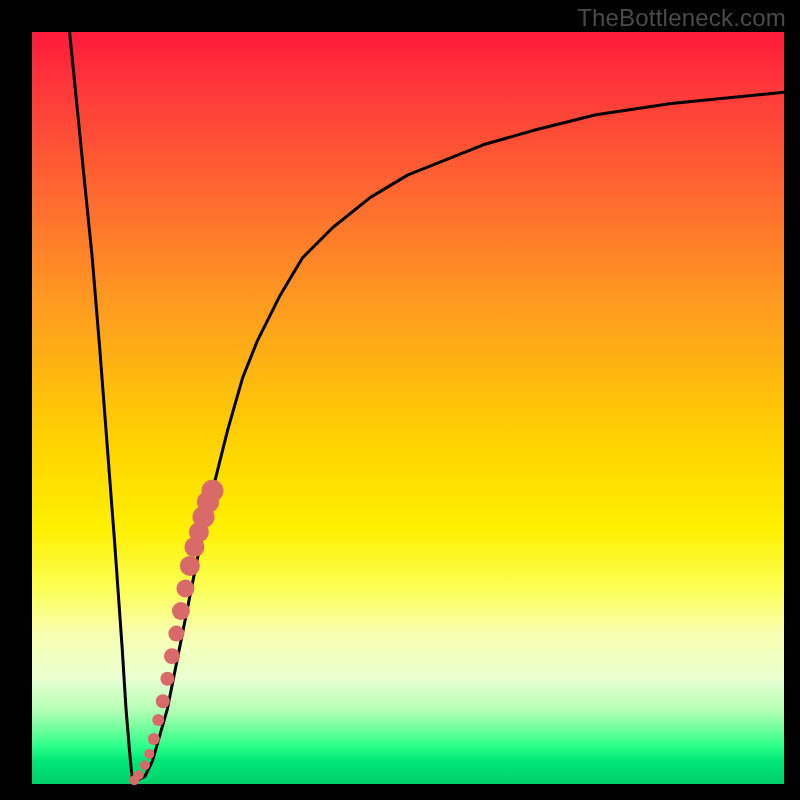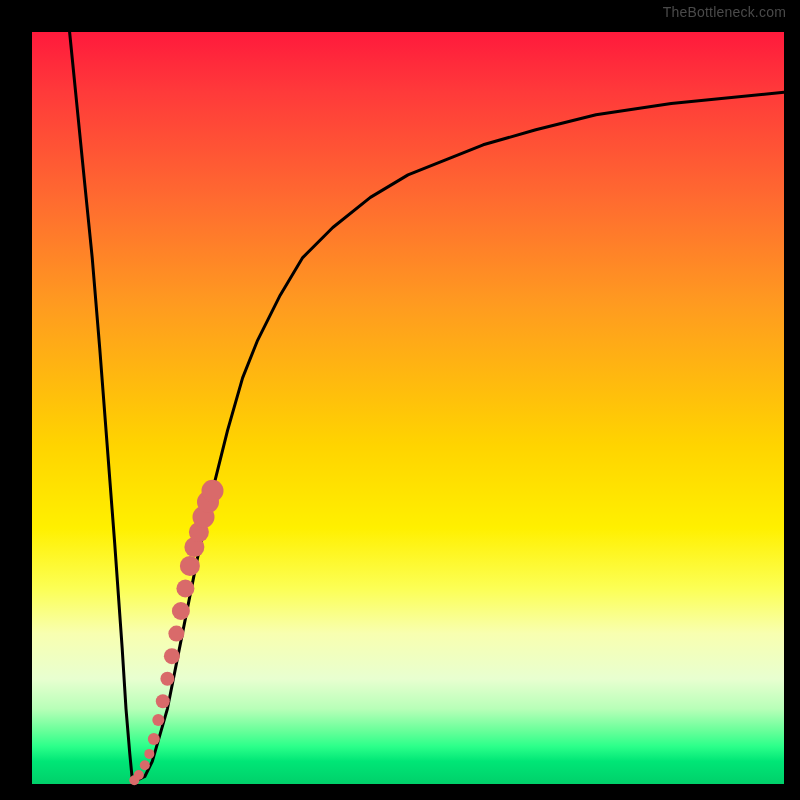--- a/index.html
+++ b/index.html
@@ -47,21 +47,21 @@
     top: 32px;
     width: 752px;
     height: 752px;
     overflow: visible;
   }
   .watermark {
     position: absolute;
     top: 4px;
     right: 14px;
     color: #4a4a4a;
-    font-size: 14px;
+    font-size: 24px;
     font-weight: 500;
     letter-spacing: 0.2px;
     user-select: none;
   }
 </style>
 </head>
 <body>
 
 <div class="frame">
   <div class="plot"></div>

